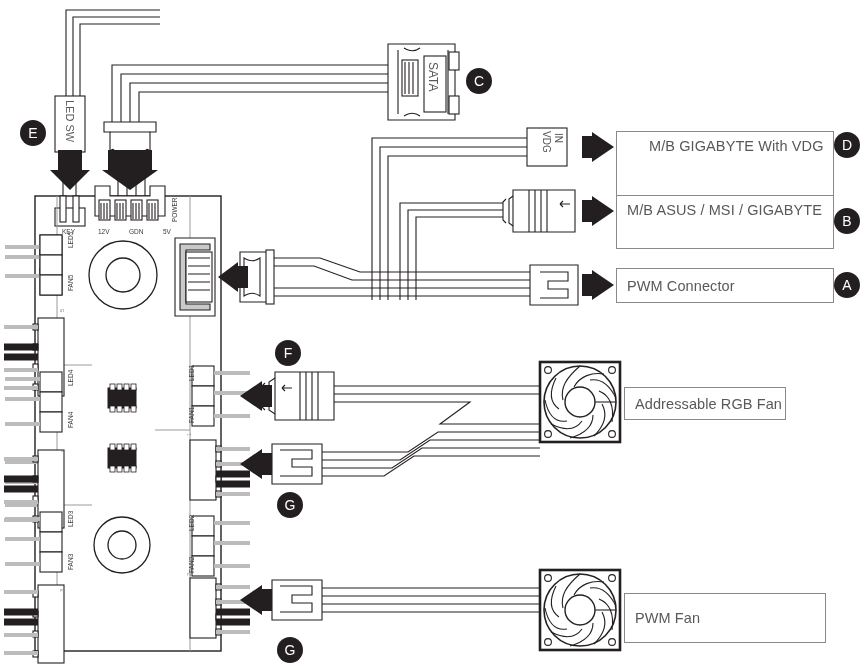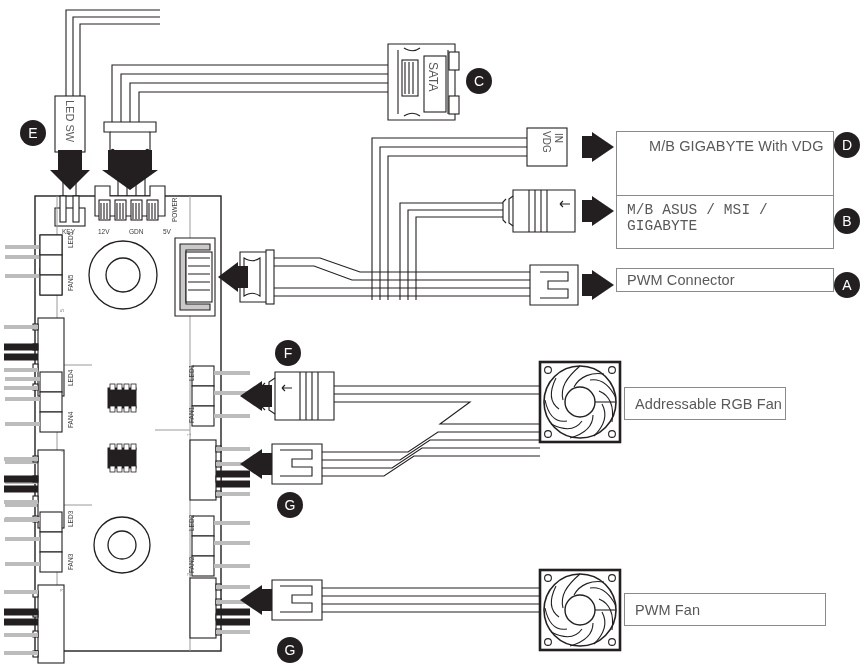--- a/index.html
+++ b/index.html
@@ -416,33 +416,33 @@
       <circle cx="711" cy="229" r="11"></circle>
         <rect x="707" y="225" width="8" height="8"></rect>
     </g>
   </svg>
 
 
   <div class="labelbox tall" style="left:616px;top:131px;width:218px;height:72px;padding-left:32px;">
     <span class="ttl">M/B GIGABYTE With VDG</span>
   </div>
 
-  <div class="labelbox tall" style="left:616px;top:195px;width:218px;height:54px;font-family:Liberation Mono, monospace;">
+  <div class="labelbox tall" style="left:616px;top:195px;width:218px;height:54px;">
     <span class="ttl">M/B ASUS / MSI / GIGABYTE</span>
   </div>
 
-  <div class="labelbox" style="left:616px;top:268px;width:218px;height:24px;">
+  <div class="labelbox" style="left:616px;top:268px;width:218px;height:35px;">
     <span>PWM Connector</span>
   </div>
 
   <div class="labelbox" style="left:624px;top:387px;width:162px;height:33px;">
     <span>Addressable RGB Fan</span>
   </div>
 
-  <div class="labelbox" style="left:624px;top:593px;width:202px;height:33px;">
+  <div class="labelbox" style="left:624px;top:593px;width:202px;height:50px;">
     <span>PWM Fan</span>
   </div>
 
   <div class="badge" style="left:20px;top:120px;">E</div>
   <div class="badge" style="left:466px;top:68px;">C</div>
   <div class="badge" style="left:834px;top:132px;">D</div>
   <div class="badge" style="left:834px;top:208px;">B</div>
   <div class="badge" style="left:834px;top:272px;">A</div>
   <div class="badge" style="left:275px;top:340px;">F</div>
   <div class="badge" style="left:277px;top:492px;">G</div>

